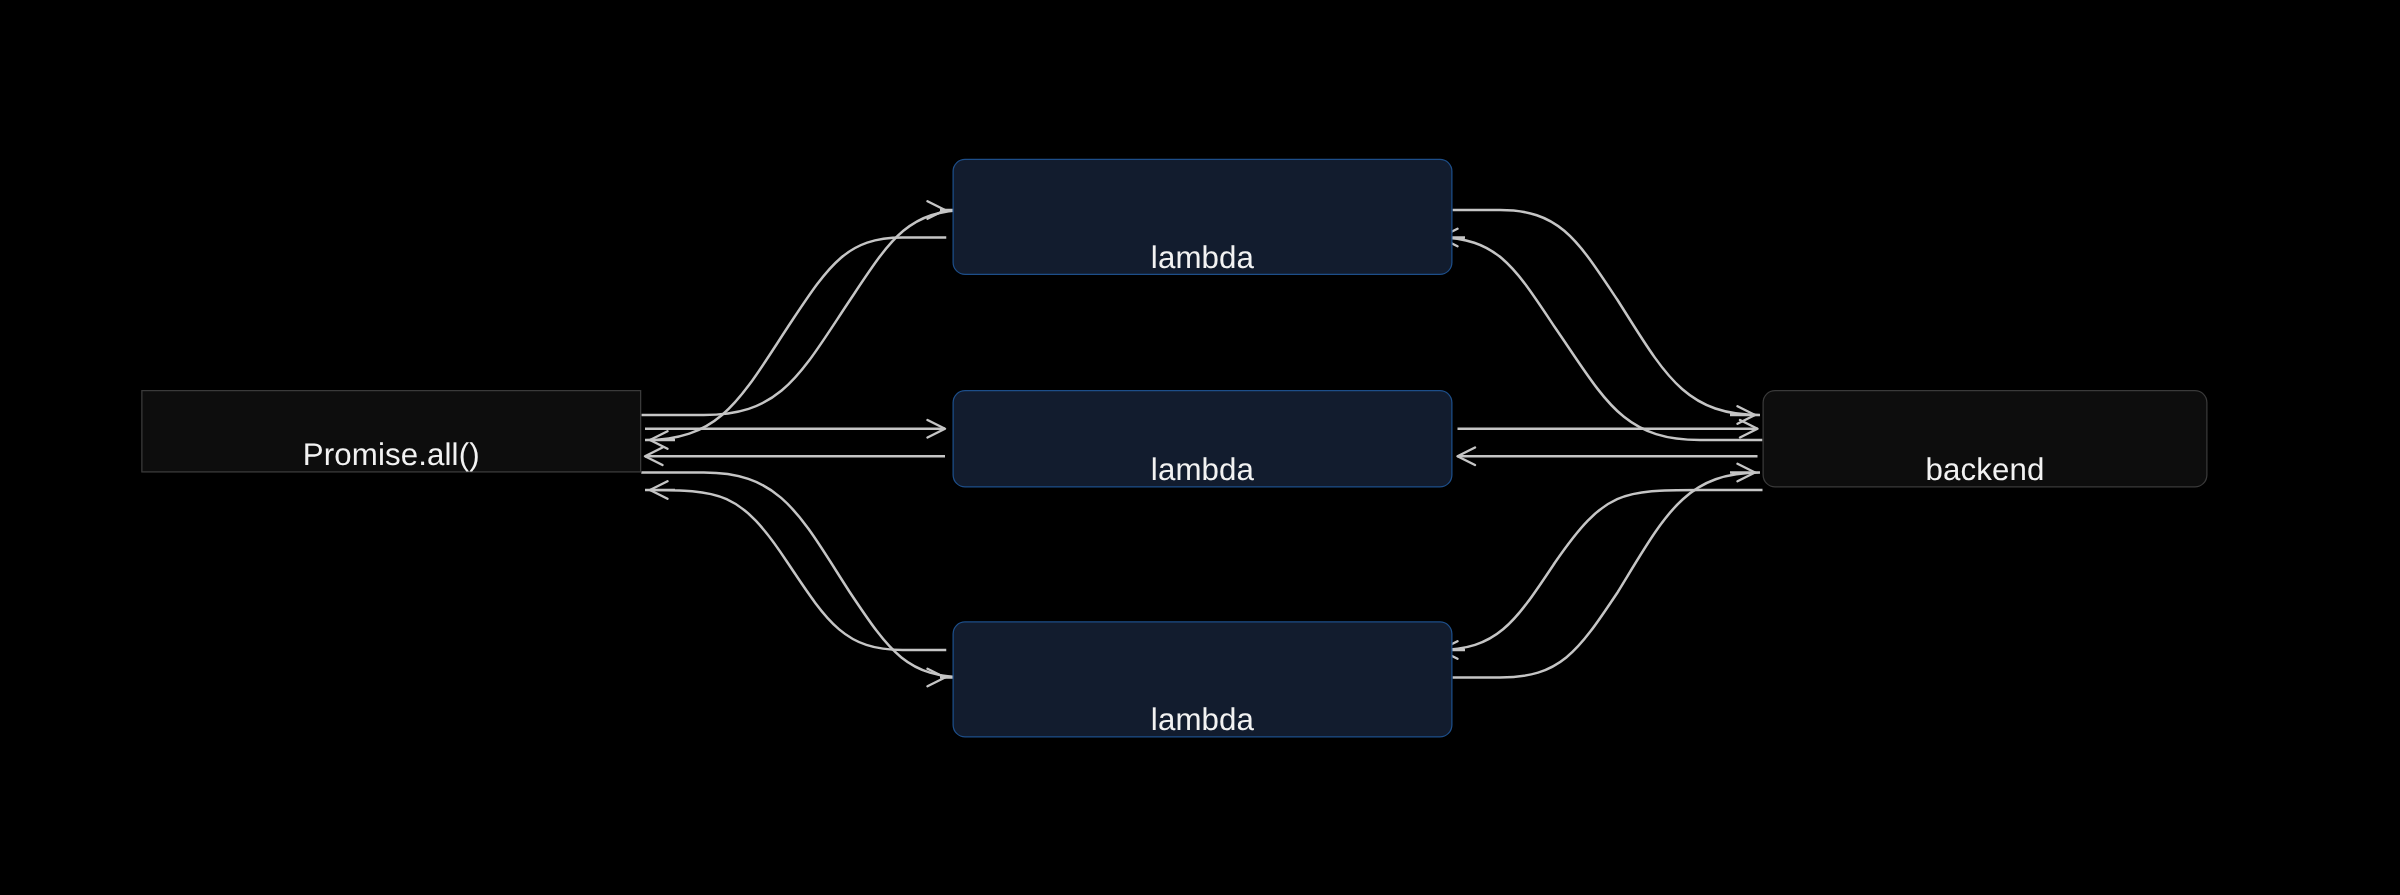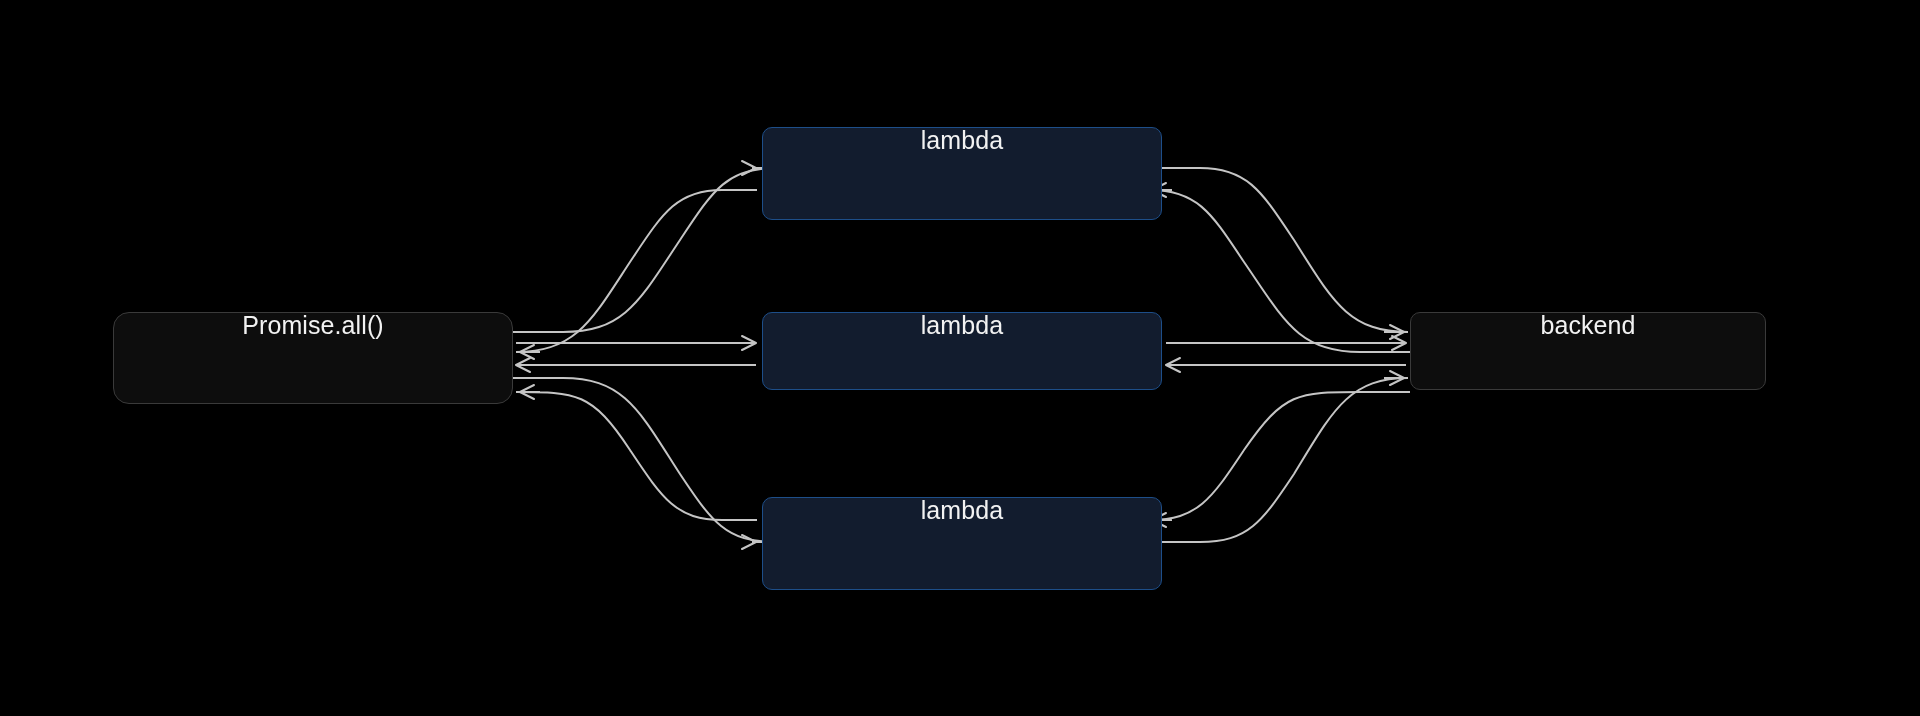--- a/index.html
+++ b/index.html
@@ -25,21 +25,21 @@
     left: 0;
     top: 0;
     width: 1920px;
     height: 716px;
     pointer-events: none;
   }
   .node {
     position: absolute;
     box-sizing: border-box;
     display: flex;
-    align-items: flex-start;
+    align-items: flex-end;
     justify-content: center;
     border-radius: 10px;
     border-style: solid;
     border-width: 1px;
   }
   .node-label {
     font-size: 25px;
     line-height: 1;
     letter-spacing: 0.1px;
     white-space: nowrap;
@@ -121,21 +121,21 @@
       <path class="edge-head" d="M 1390 371 L 1404 378 L 1390 385" fill="none" stroke="#c5c5c5" stroke-width="2" stroke-linecap="round" stroke-linejoin="round"></path>
     </g>
 
     <g>
       <path class="edge-path" d="M 1410 392 L 1360 392 C 1298 392 1284 392 1244 450 C 1212 498 1198 520 1150 520 L 1172 520" fill="none" stroke="#c5c5c5" stroke-width="2"></path>
       <path class="edge-head" d="M 1166 513 L 1152 520 L 1166 527" fill="none" stroke="#c5c5c5" stroke-width="2" stroke-linecap="round" stroke-linejoin="round"></path>
     </g>
 
   </svg>
 
-  <div class="node node-plain" style="left: 113px; top: 312px; width: 400px; height: 92px; background: rgb(13, 13, 13); border-color: rgb(58, 58, 58); border-radius: 16px;">
+  <div class="node node-plain" style="left: 113px; top: 312px; width: 400px; height: 66px; background: rgb(13, 13, 13); border-color: rgb(58, 58, 58); border-radius: 0;">
     <span class="node-label" style="color: rgb(242, 242, 242);">Promise.all()</span>
   </div>
 
   <div class="node node-lambda" style="left: 762px; top: 127px; width: 400px; height: 93px; background: rgb(18, 28, 46); border-color: rgb(29, 78, 137); border-radius: 10px;">
     <span class="node-label" style="color: rgb(242, 242, 242);">lambda</span>
   </div>
 
   <div class="node node-lambda" style="left: 762px; top: 312px; width: 400px; height: 78px; background: rgb(18, 28, 46); border-color: rgb(29, 78, 137); border-radius: 10px;">
     <span class="node-label" style="color: rgb(242, 242, 242);">lambda</span>
   </div>

